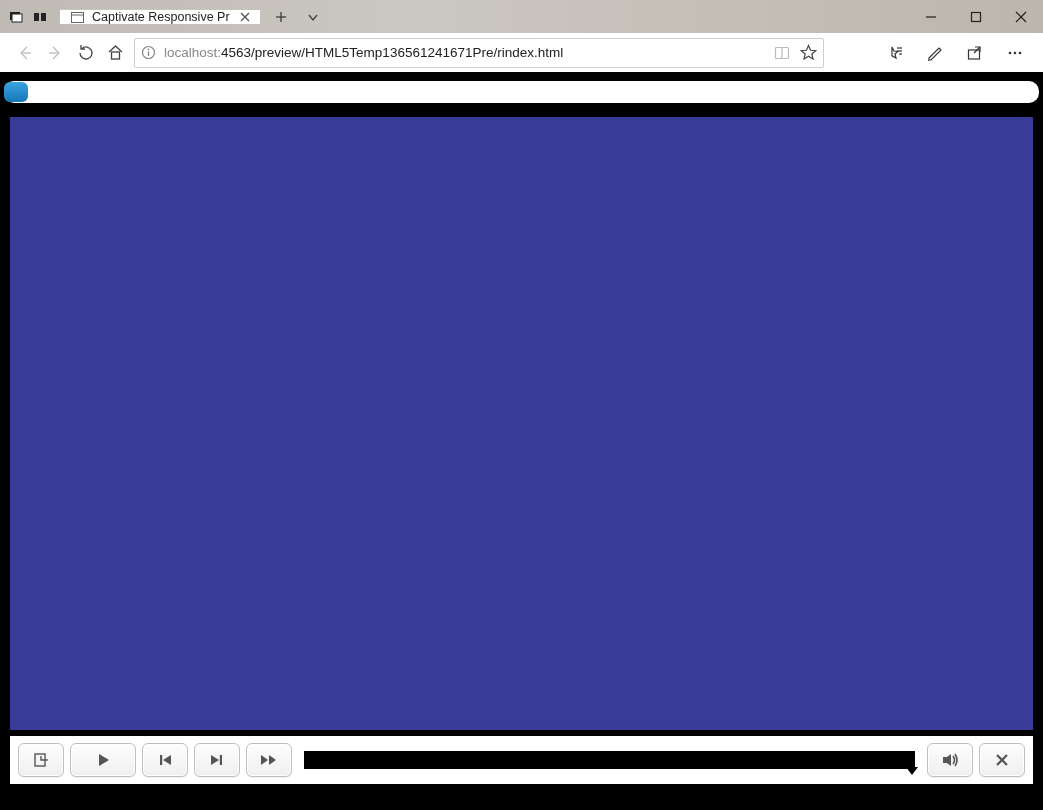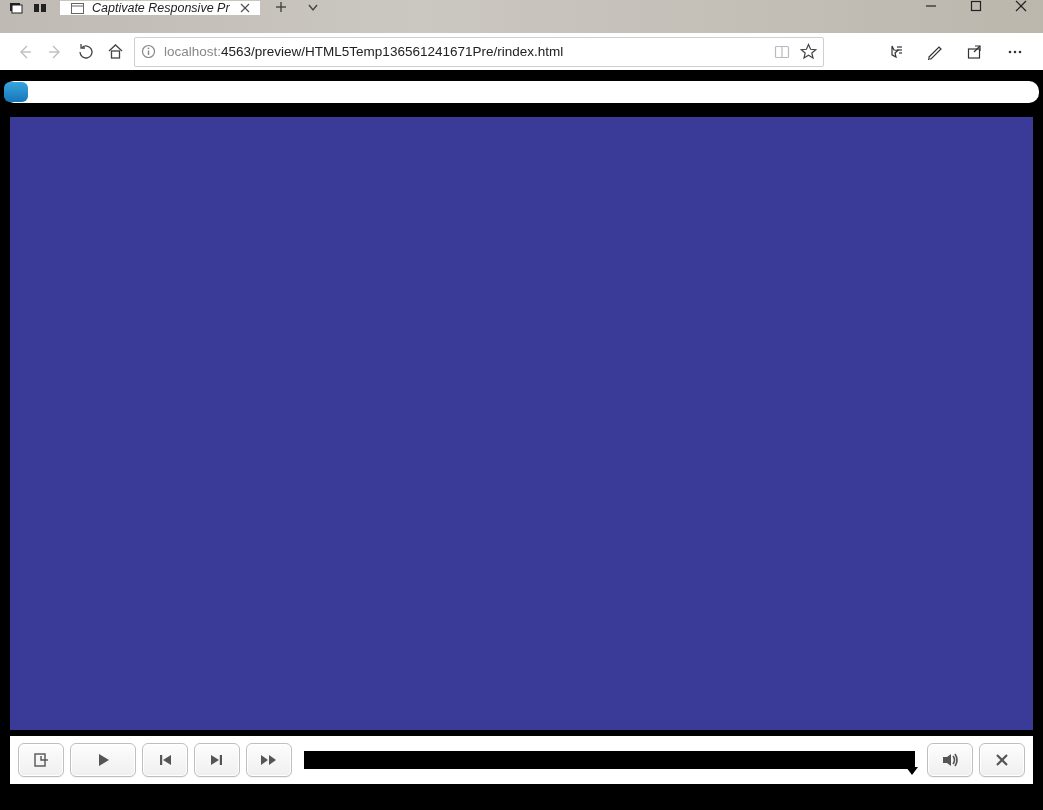--- a/index.html
+++ b/index.html
@@ -9,23 +9,22 @@
     overflow: hidden;
     font-family: "Segoe UI", Tahoma, sans-serif;
     font-size: 13px;
     background: #fff;
   }
 
   
   .titlebar {
     height: 33px;
     display: flex;
-    align-items: flex-start;
+    align-items: center;
     background: linear-gradient(to right, #bfbab3 0%, #cbc7c1 40%, #bcb7ad 100%);
-    font-style: italic;
   }
   .titlebar-left {
     display: flex;
     align-items: center;
     gap: 8px;
     padding: 0 8px;
     width: 60px;
   }
   .tl-icon { width: 16px; height: 16px; display:flex; align-items:center; justify-content:center; color:#222;}
   .tab {
@@ -47,21 +46,21 @@
   .win-btn { width:45px; display:flex; align-items:center; justify-content:center; color:#222; }
 
   
   .navbar {
     height: 40px;
     display:flex;
     align-items:center;
     padding: 0 10px;
     gap: 0;
     background:#fff;
-    border-bottom: 3px solid #000000;
+    border-bottom: 1px solid #000000;
   }
   .nav-icon {
     width:30px; height:30px;
     display:flex; align-items:center; justify-content:center;
     color:#555; border-radius:2px;
   }
   .nav-icon.disabled { color:#bdbdbd; }
   .addressbar {
     flex: 0 0 690px;
     height: 30px;

